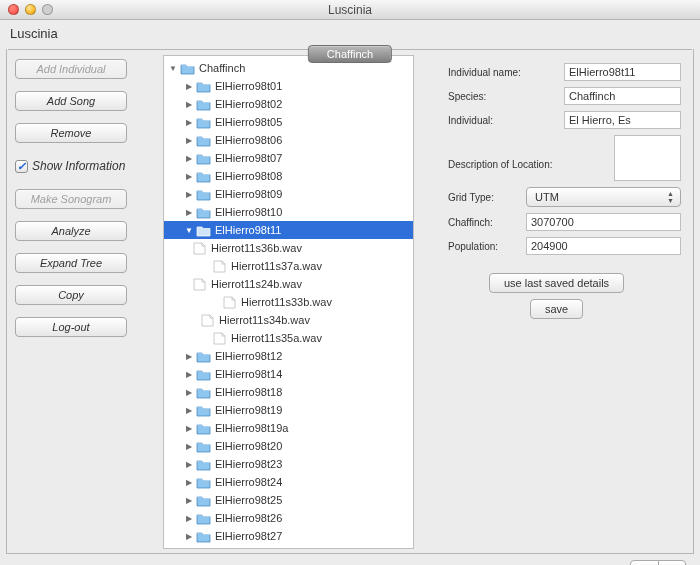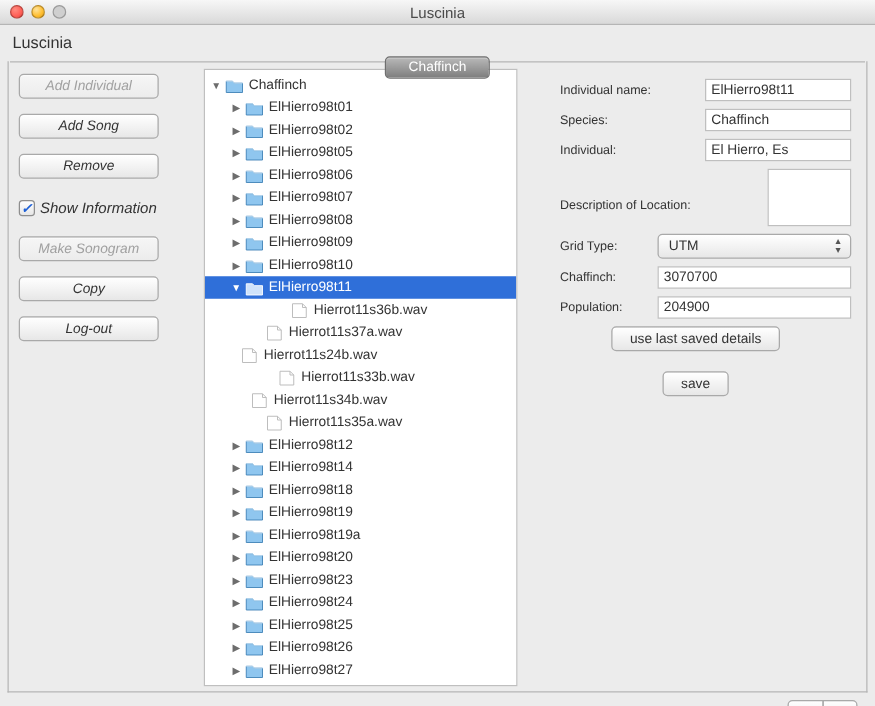--- a/index.html
+++ b/index.html
@@ -45,21 +45,21 @@
 
   .form { flex: 1; padding: 8px 4px 4px 10px; display: flex; flex-direction: column; gap: 6px; }
   .frow { display: flex; align-items: center; gap: 6px; }
   .frow label { width: 110px; text-align: left; font-size: 10px; color: #333; margin-left: 16px; }
   .frow .input { flex: 1; height: 18px; border: 1px solid #bfbfbf; background: #fff; padding: 0 4px; font-size: 11px; display: flex; align-items: center; }
   .frow .textarea { flex: 1; height: 46px; border: 1px solid #bfbfbf; background: #fff; }
   .frow.topalign { align-items: center; }
   .frow.topalign label { padding-top: 12px; }
   .select { flex: 1; height: 20px; border: 1px solid #a9a9a9; border-radius: 4px; background: linear-gradient(#ffffff,#e7e7e7); display: flex; align-items: center; padding: 0 18px 0 8px; position: relative; font-size: 11px; }
   .select .chev { position: absolute; right: 6px; top: 2px; font-size: 7px; line-height: 7px; display: flex; flex-direction: column; color: #555; }
-  .formbtns { display: flex; flex-direction: column; align-items: center; gap: 16px; margin-top: 0; }
+  .formbtns { display: flex; flex-direction: column; align-items: center; gap: 6px; margin-top: 12px; }
   .formbtns .btn { width: auto; padding: 0 14px; }
 
   .footer { display: flex; justify-content: flex-end; gap: 0; padding: 6px 8px 0 0; }
   .seg { display: inline-flex; }
   .seg .btn.small { border-radius: 0; margin-left: -1px; }
   .seg .btn.small:first-child { border-radius: 4px 0 0 4px; margin-left: 0; }
   .seg .btn.small:last-child { border-radius: 0 4px 4px 0; }
 
   
   .tree::-webkit-scrollbar { width: 0; }
@@ -104,20 +104,22 @@
 
       <div class="sidebar">
         <div class="btn disabled">Add Individual</div>
         <div class="btn">Add Song</div>
         <div class="btn">Remove</div>
         <div class="chk">
           <span class="box">✓</span>
           <span>Show Information</span>
         </div>
         <div class="btn disabled">Make Sonogram</div>
+        <div class="btn">Analyze</div>
+        <div class="btn">Expand Tree</div>
         <div class="btn">Copy</div>
         <div class="btn">Log-out</div>
       </div>
 
       <div class="tree" id="tree">
           <div class="row" style="padding-left:4px">
             <span class="arrow">▼</span>
             <span class="folder">
               <svg viewBox="0 0 15 13">
                 <use href="#ico-folder"></use>
@@ -199,21 +201,21 @@
           </div>
           <div class="row selected" style="padding-left:20px">
             <span class="arrow">▼</span>
             <span class="folder">
               <svg viewBox="0 0 15 13">
                 <use href="#ico-folder-sel"></use>
               </svg>
             </span>
             <span class="rlabel">ElHierro98t11</span>
           </div>
-          <div class="row" style="padding-left:56px">
+          <div class="row" style="padding-left:16px">
             <span class="arrow"></span>
             <span class="file">
               <svg viewBox="0 0 15 13">
                 <use href="#ico-file"></use>
               </svg>
             </span>
             <span class="rlabel">Hierrot11s36b.wav</span>
           </div>
           <div class="row" style="padding-left:36px">
             <span class="arrow"></span>

